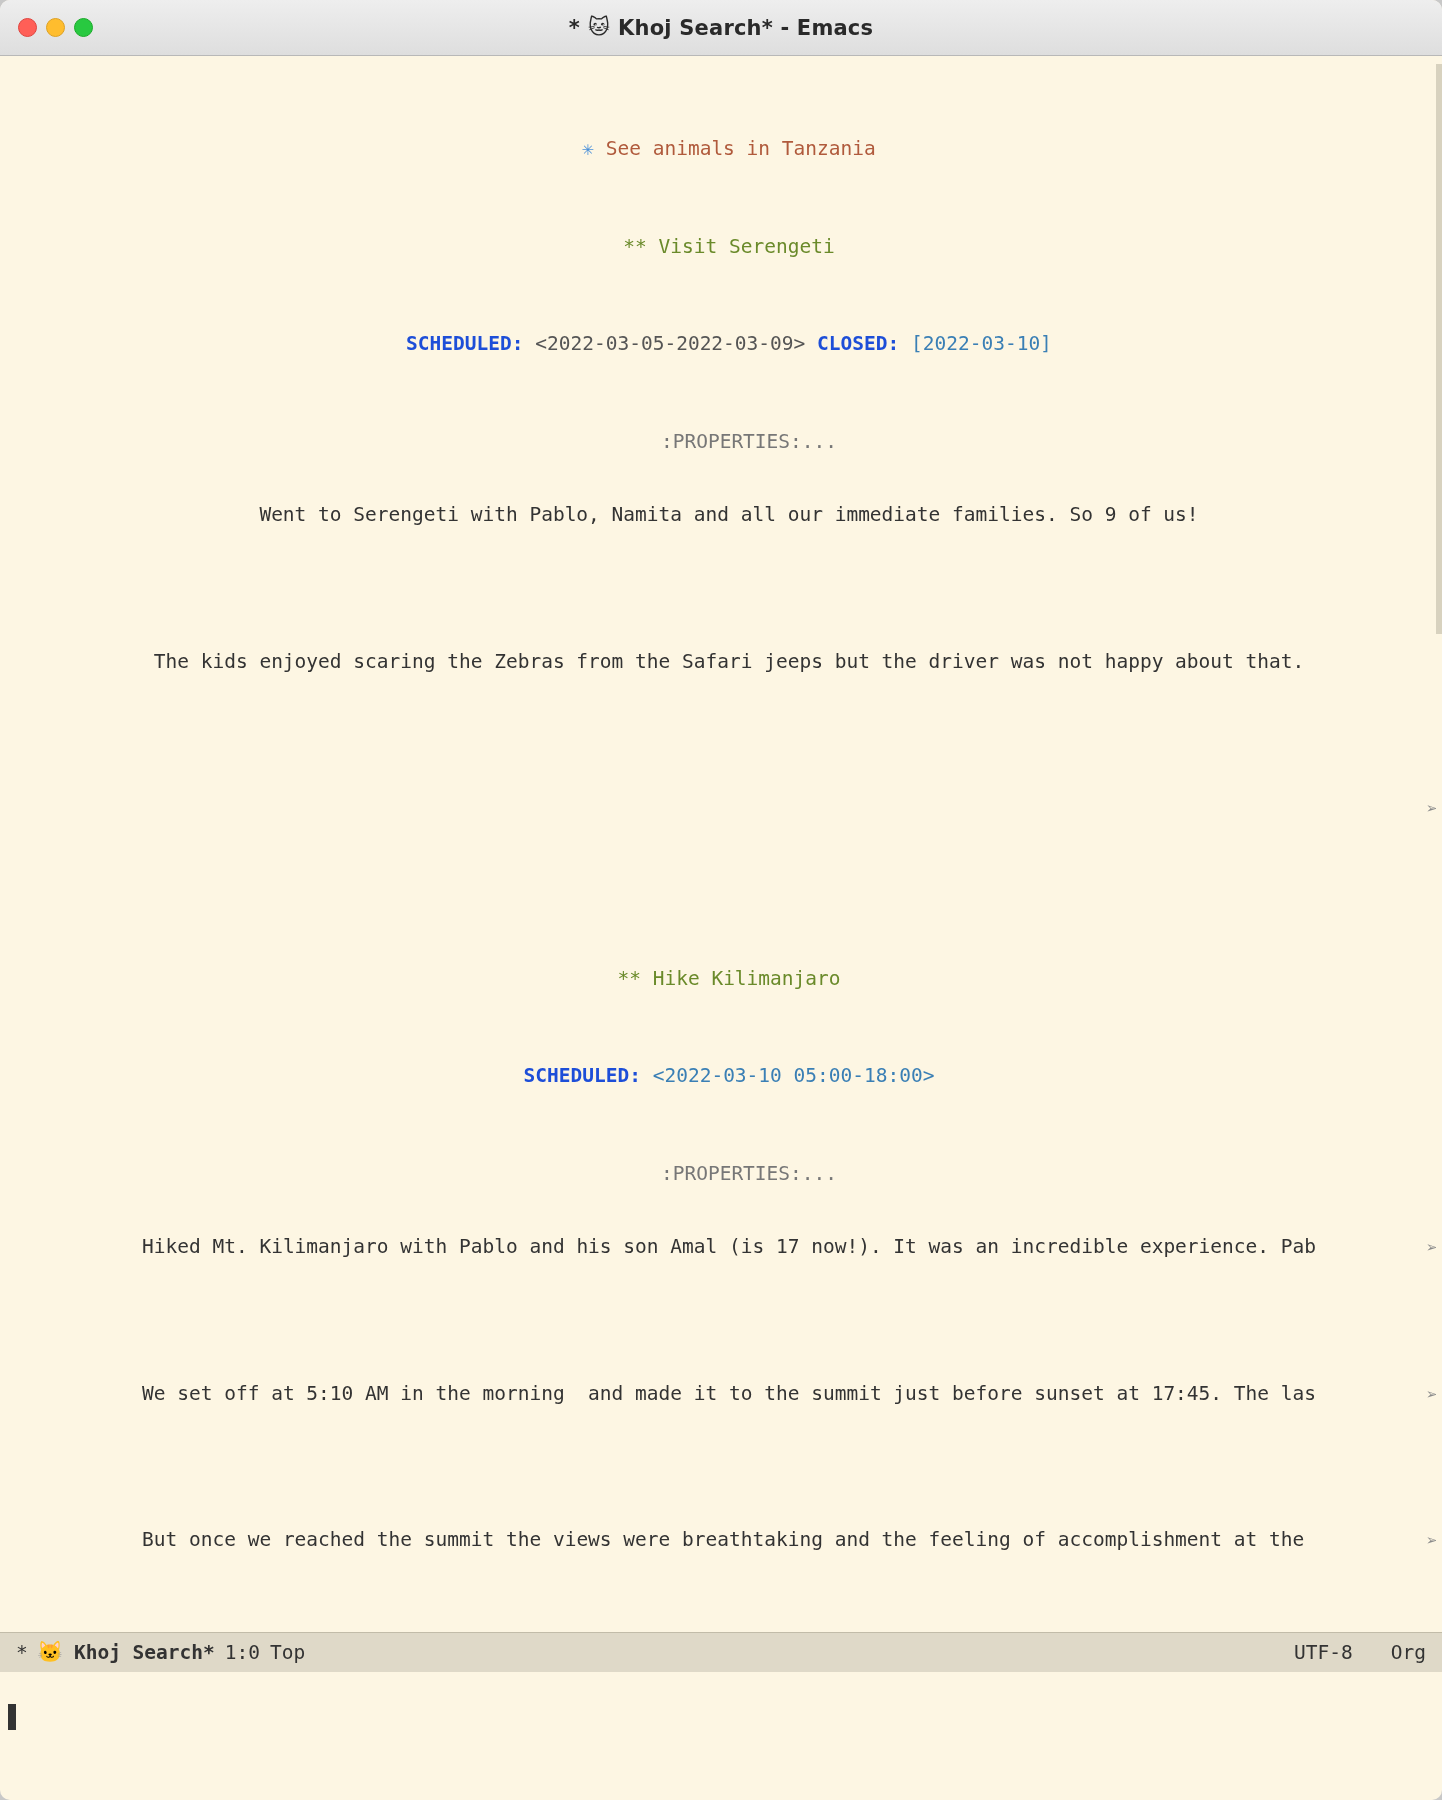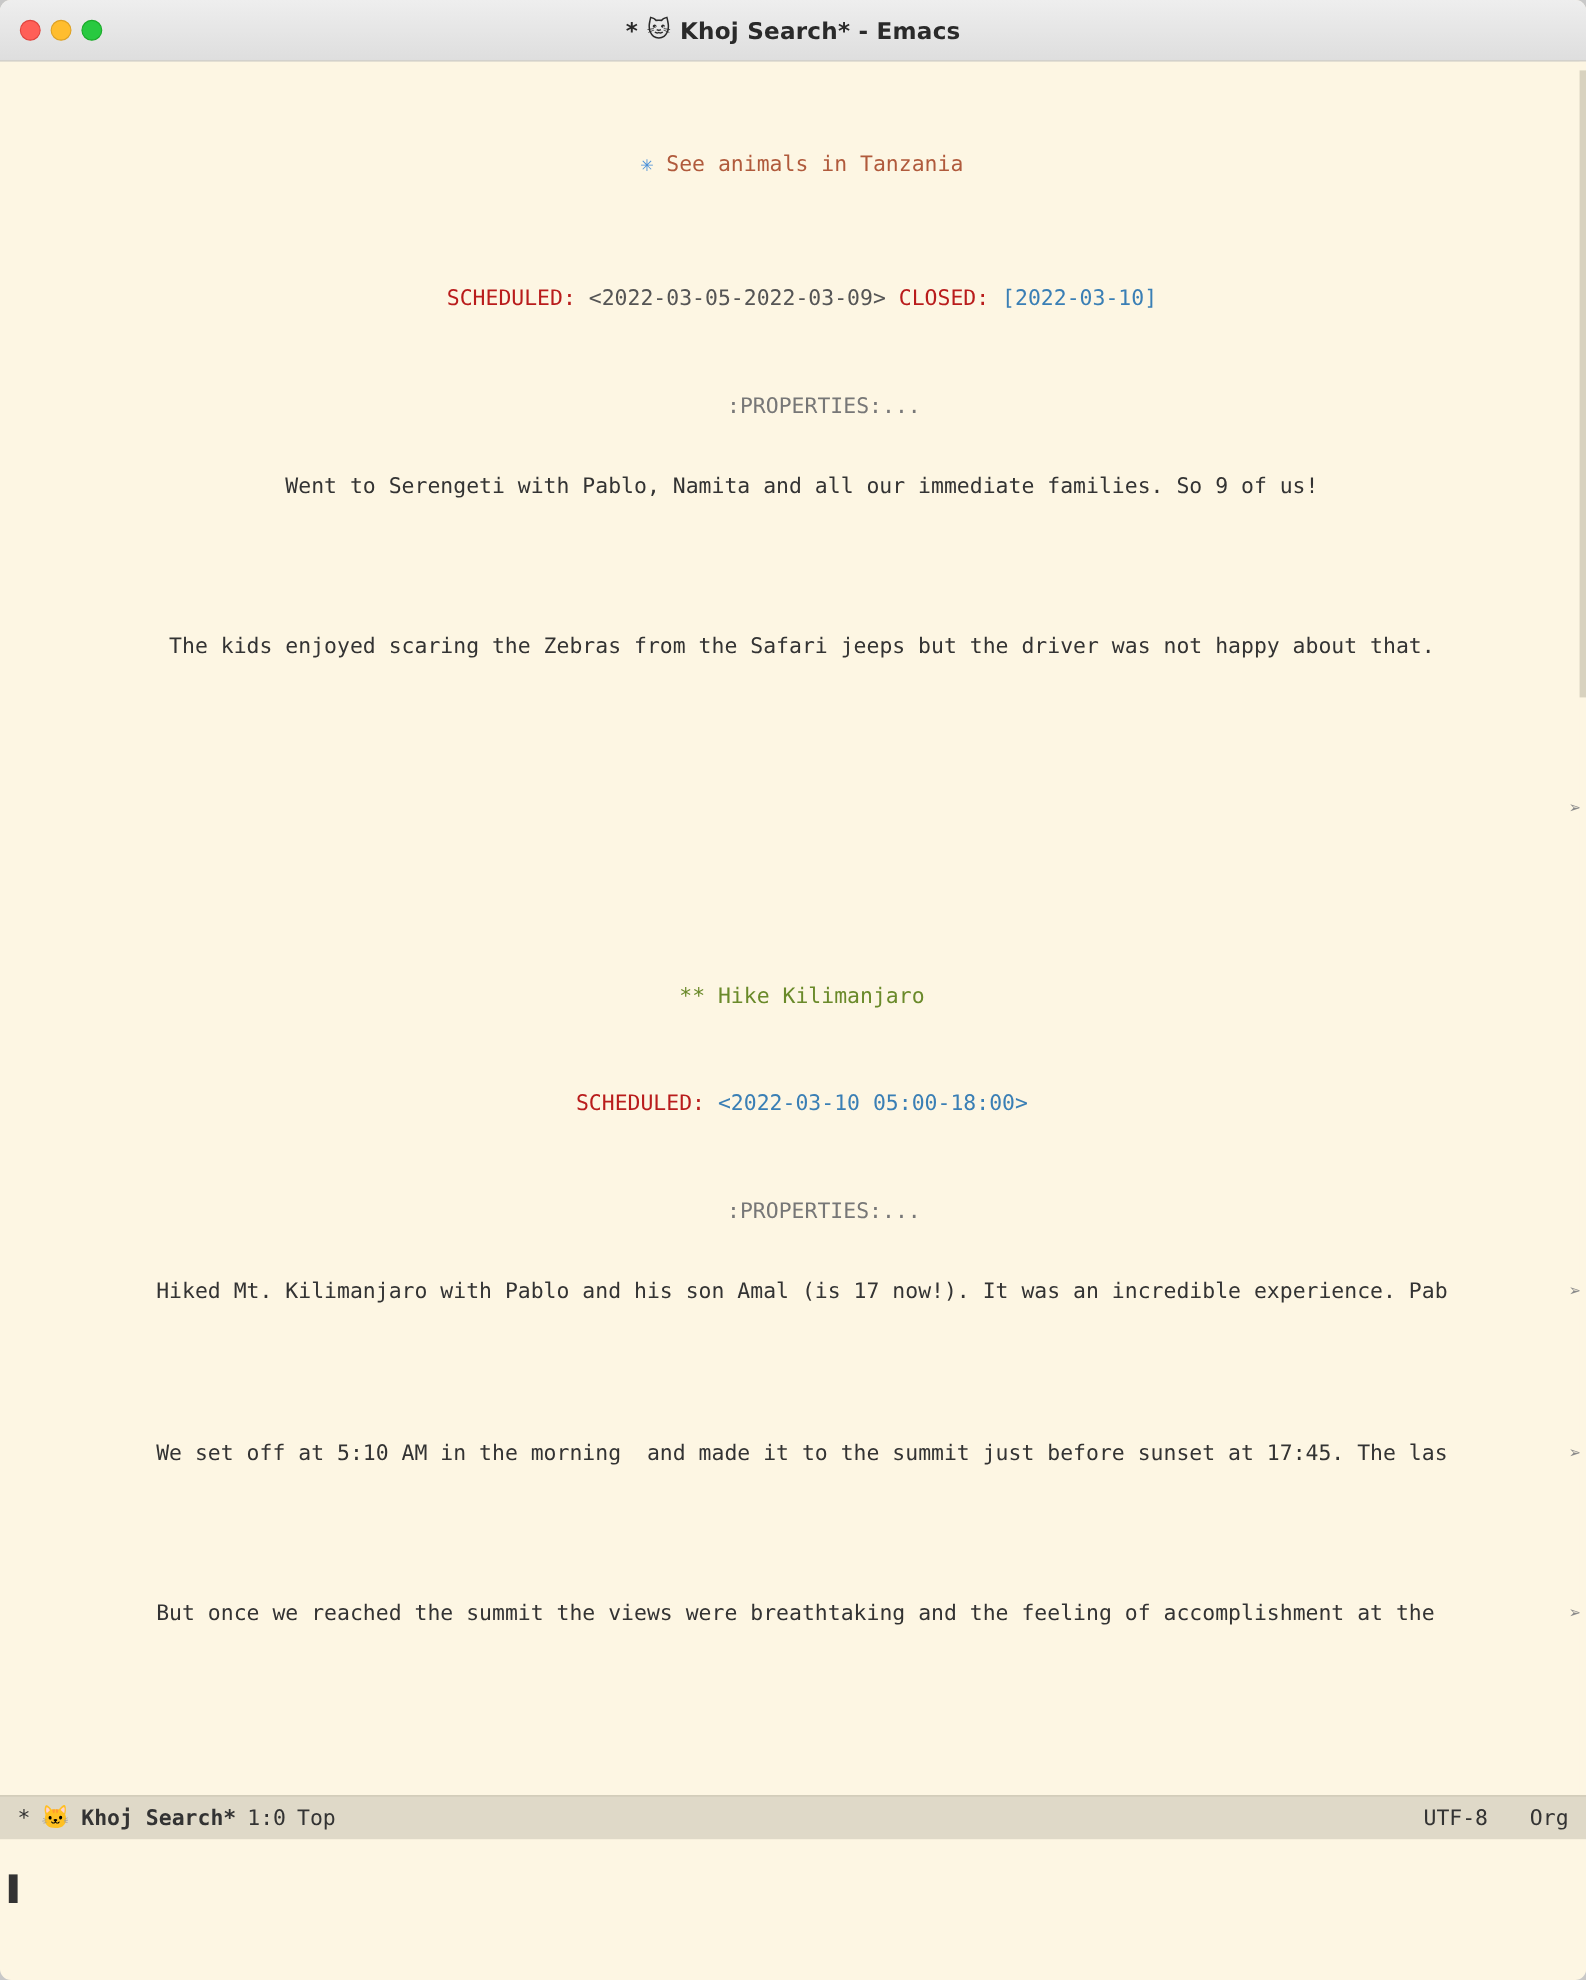--- a/index.html
+++ b/index.html
@@ -89,21 +89,21 @@
     position: relative;
     overflow: hidden;
     white-space: pre;
   }
   .ln.blank { color: transparent; }
 
   
   .h1 { color: #b05a3c; }
   .h2 { color: #6a8a2a; }
   .bullet-h1 { color: #4a90d9; }
-  .kw { color: #b91c1c; font-weight: normal; }
+  .kw { color: #1d4ed8; font-weight: bold; }
   .ts { color: #3a7fb5; }
   .ts-dark { color: #555555; }
   .props { color: #777777; margin-left: 40px; }
 
   
   .cont {
     position: absolute;
     right: 4px;
     top: 0;
     color: #8a8a8a;
@@ -187,20 +187,21 @@
       <span class="emacs-icon">🐱</span>
       <span>Khoj Search* - Emacs</span>
     </div>
   </div>
 
   <div class="buffer">
     <div class="lines">
 
       <div class="ln"><span class="bullet-h1">✳</span><span class="h1"> See animals in Tanzania</span></div>
 
+      <div class="ln h2">** Visit Serengeti</div>
 
       <div class="ln"><span class="kw">SCHEDULED:</span><span> </span><span class="ts-dark">&lt;2022-03-05-2022-03-09&gt;</span><span> </span><span class="kw">CLOSED:</span><span> </span><span class="ts">[2022-03-10]</span></div>
 
       <div class="ln props">:PROPERTIES:...</div>
       <div class="ln">Went to Serengeti with Pablo, Namita and all our immediate families. So 9 of us!</div>
       <div class="ln blank">&nbsp;</div>
       <div class="ln">The kids enjoyed scaring the Zebras from the Safari jeeps but the driver was not happy about that.</div>
       <div class="ln blank">&nbsp;</div>
       <div class="ln"><span class="cont">➢</span></div>
       <div class="ln blank">&nbsp;</div>

